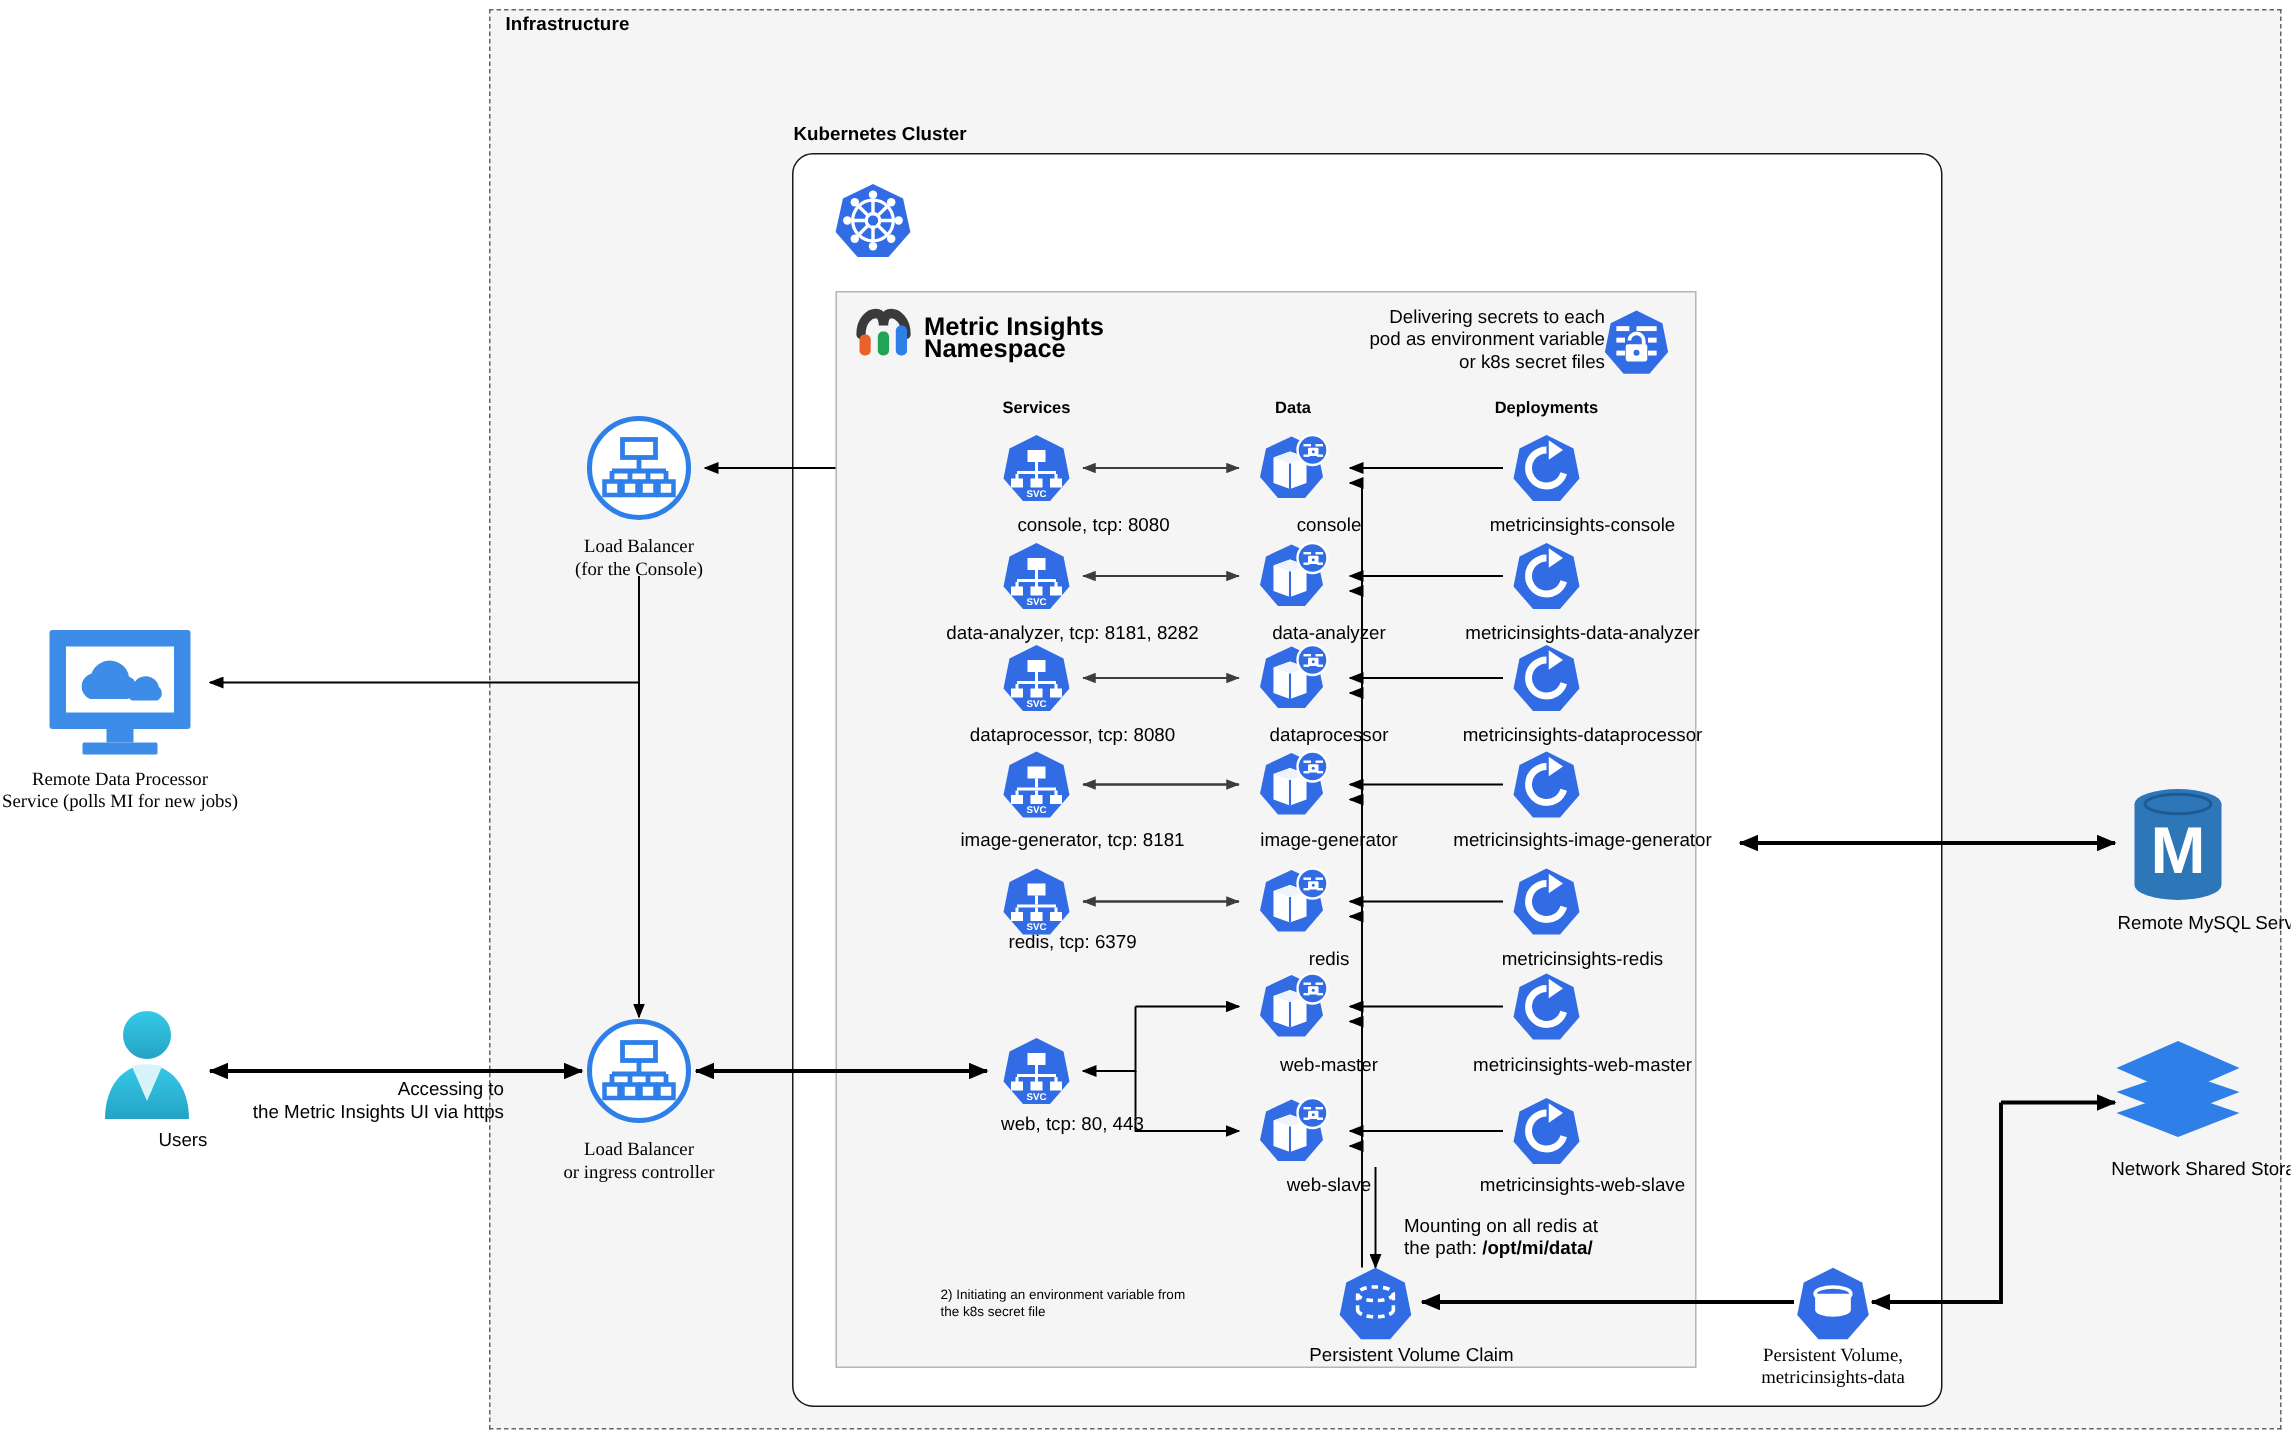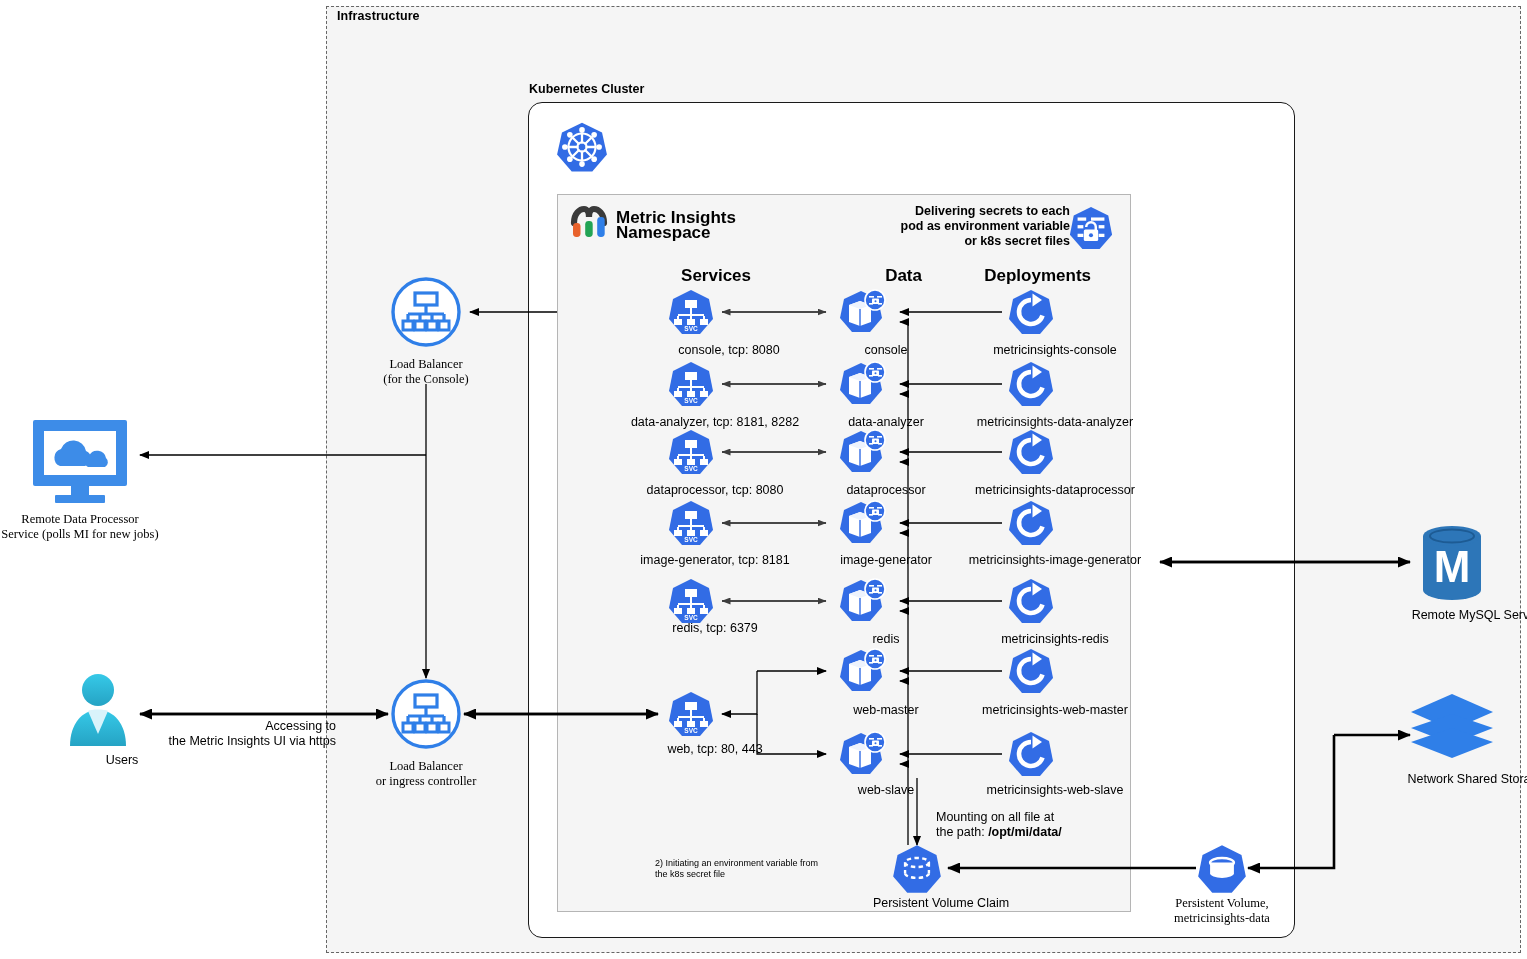--- a/index.html
+++ b/index.html
@@ -22,28 +22,28 @@
     border:1.4px solid #1a1a1a;border-radius:14px;background:#ffffff;box-sizing:border-box;
   }
   #cluster-title{
     left:529px;top:82px;font-size:12.5px;font-weight:bold;
   }
   #ns-box{
     left:557px;top:194px;width:574px;height:718px;
     border:1px solid #b5b5b5;background:#f5f5f5;box-sizing:border-box;
   }
   .lbl-wrap{font-size:12.5px;line-height:15px;text-align:right;}
-  .colhead{font-size:17px;font-weight:bold;text-align:right;white-space:nowrap;}
+  .colhead{font-size:11px;font-weight:bold;text-align:center;white-space:nowrap;}
   .note{font-size:12.5px;line-height:15px;}
   .tiny{font-size:9px;line-height:11px;}
   .b{font-weight:bold;}
   
   #ns-logo{left:570px;top:205px;width:38px;height:34px;}
   #ns-title{left:616px;top:210px;font-size:17px;font-weight:bold;line-height:15px;}
-  #secret-note{left:880px;top:204px;width:190px;font-size:12.5px;font-weight:bold;
+  #secret-note{left:880px;top:204px;width:190px;font-size:12.5px;font-weight:normal;
                line-height:15px;text-align:right;}
   #secret-icon{left:1068px;top:205px;width:46px;height:46px;}
   
   #head-services{left:631px;top:266px;width:120px;}
   #head-pods{left:802px;top:266px;width:120px;}
   #head-deploy{left:971px;top:266px;width:120px;}
   
   .node{position:absolute;width:48px;height:48px;}
   .node svg{display:block;width:48px;height:48px;}
   .nodelabel{position:absolute;width:260px;margin-left:-106px;text-align:center;
@@ -454,27 +454,27 @@
 
 <div class="node" style="left:1007px;top:730px">
   <svg viewBox="0 0 48 48">
       <polygon points="24,2 42,11 46,31 33,46 15,46 2,31 6,11" fill="#326ce5"></polygon>
   <path d="M24,12 a12,12 0 1 0 11.5,15.5" fill="none" stroke="#fff" stroke-width="4.6"></path>
   <polygon points="25.5,5.5 25.5,18.5 35,12" fill="#fff"></polygon>
     </svg>
 </div>
 <div class="nodelabel" style="left:1031px;top:783px">metricinsights-web-slave</div>
 
-<div class="abs tiny" style="left:655px;top:858px;width:200px">
+<div class="abs tiny" style="left:627px;top:858px;width:200px">
   <div>2) Initiating an environment variable from</div>
   <div>the k8s secret file</div>
 </div>
 
 <div class="abs note" style="left:936px;top:810px;width:220px">
-  <div>Mounting on all file at</div>
+  <div>Mounting on all redis at</div>
   <div><span>the path: </span><span class="b">/opt/mi/data/</span></div>
 </div>
 
 <div class="abs" style="left:891px;top:843px;width:52px;height:52px">
   <svg viewBox="0 0 48 48" width="52" height="52">
     <polygon points="24,2 42,11 46,31 33,46 15,46 2,31 6,11" fill="#326ce5"></polygon>
     <ellipse cx="24" cy="18" rx="11" ry="4.2" fill="none" stroke="#fff" stroke-width="2.2" stroke-dasharray="4 3"></ellipse>
     <path d="M13,18 v10" fill="none" stroke="#fff" stroke-width="2.2" stroke-dasharray="4 3"></path>
     <path d="M35,18 v10" fill="none" stroke="#fff" stroke-width="2.2" stroke-dasharray="4 3"></path>
     <path d="M13,28 a11,4.2 0 0 0 22,0" fill="none" stroke="#fff" stroke-width="2.2" stroke-dasharray="4 3"></path>

